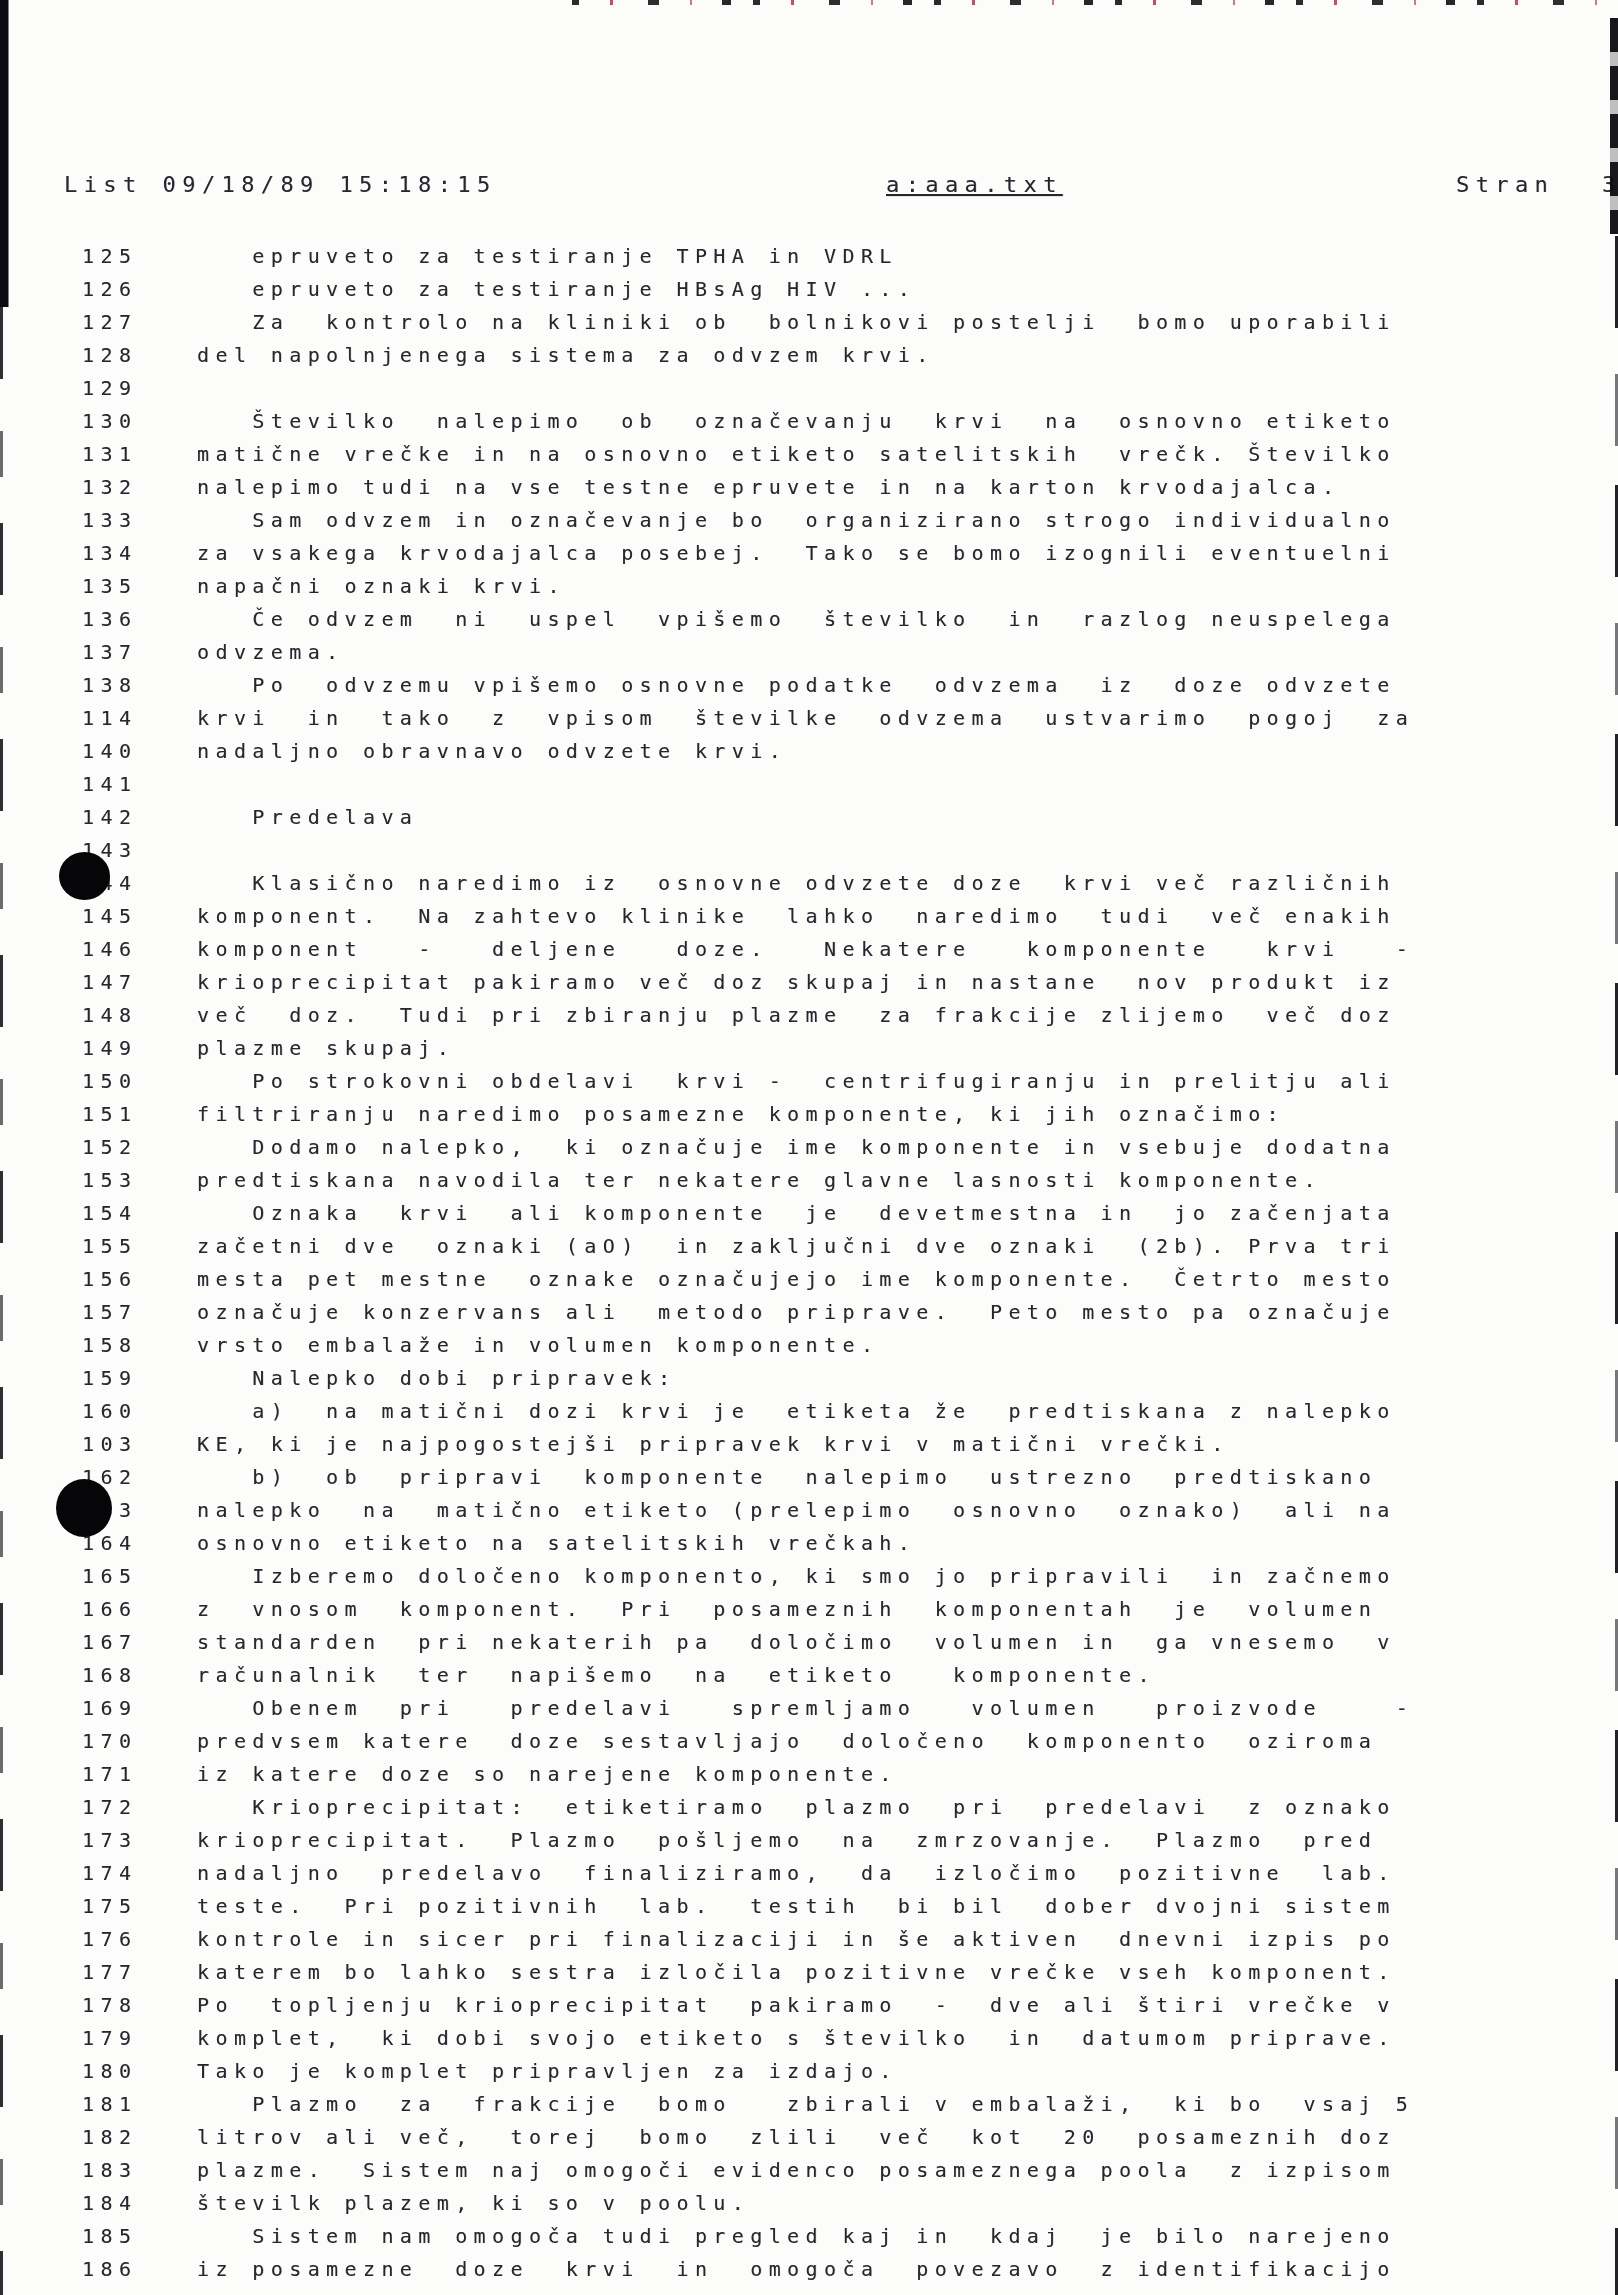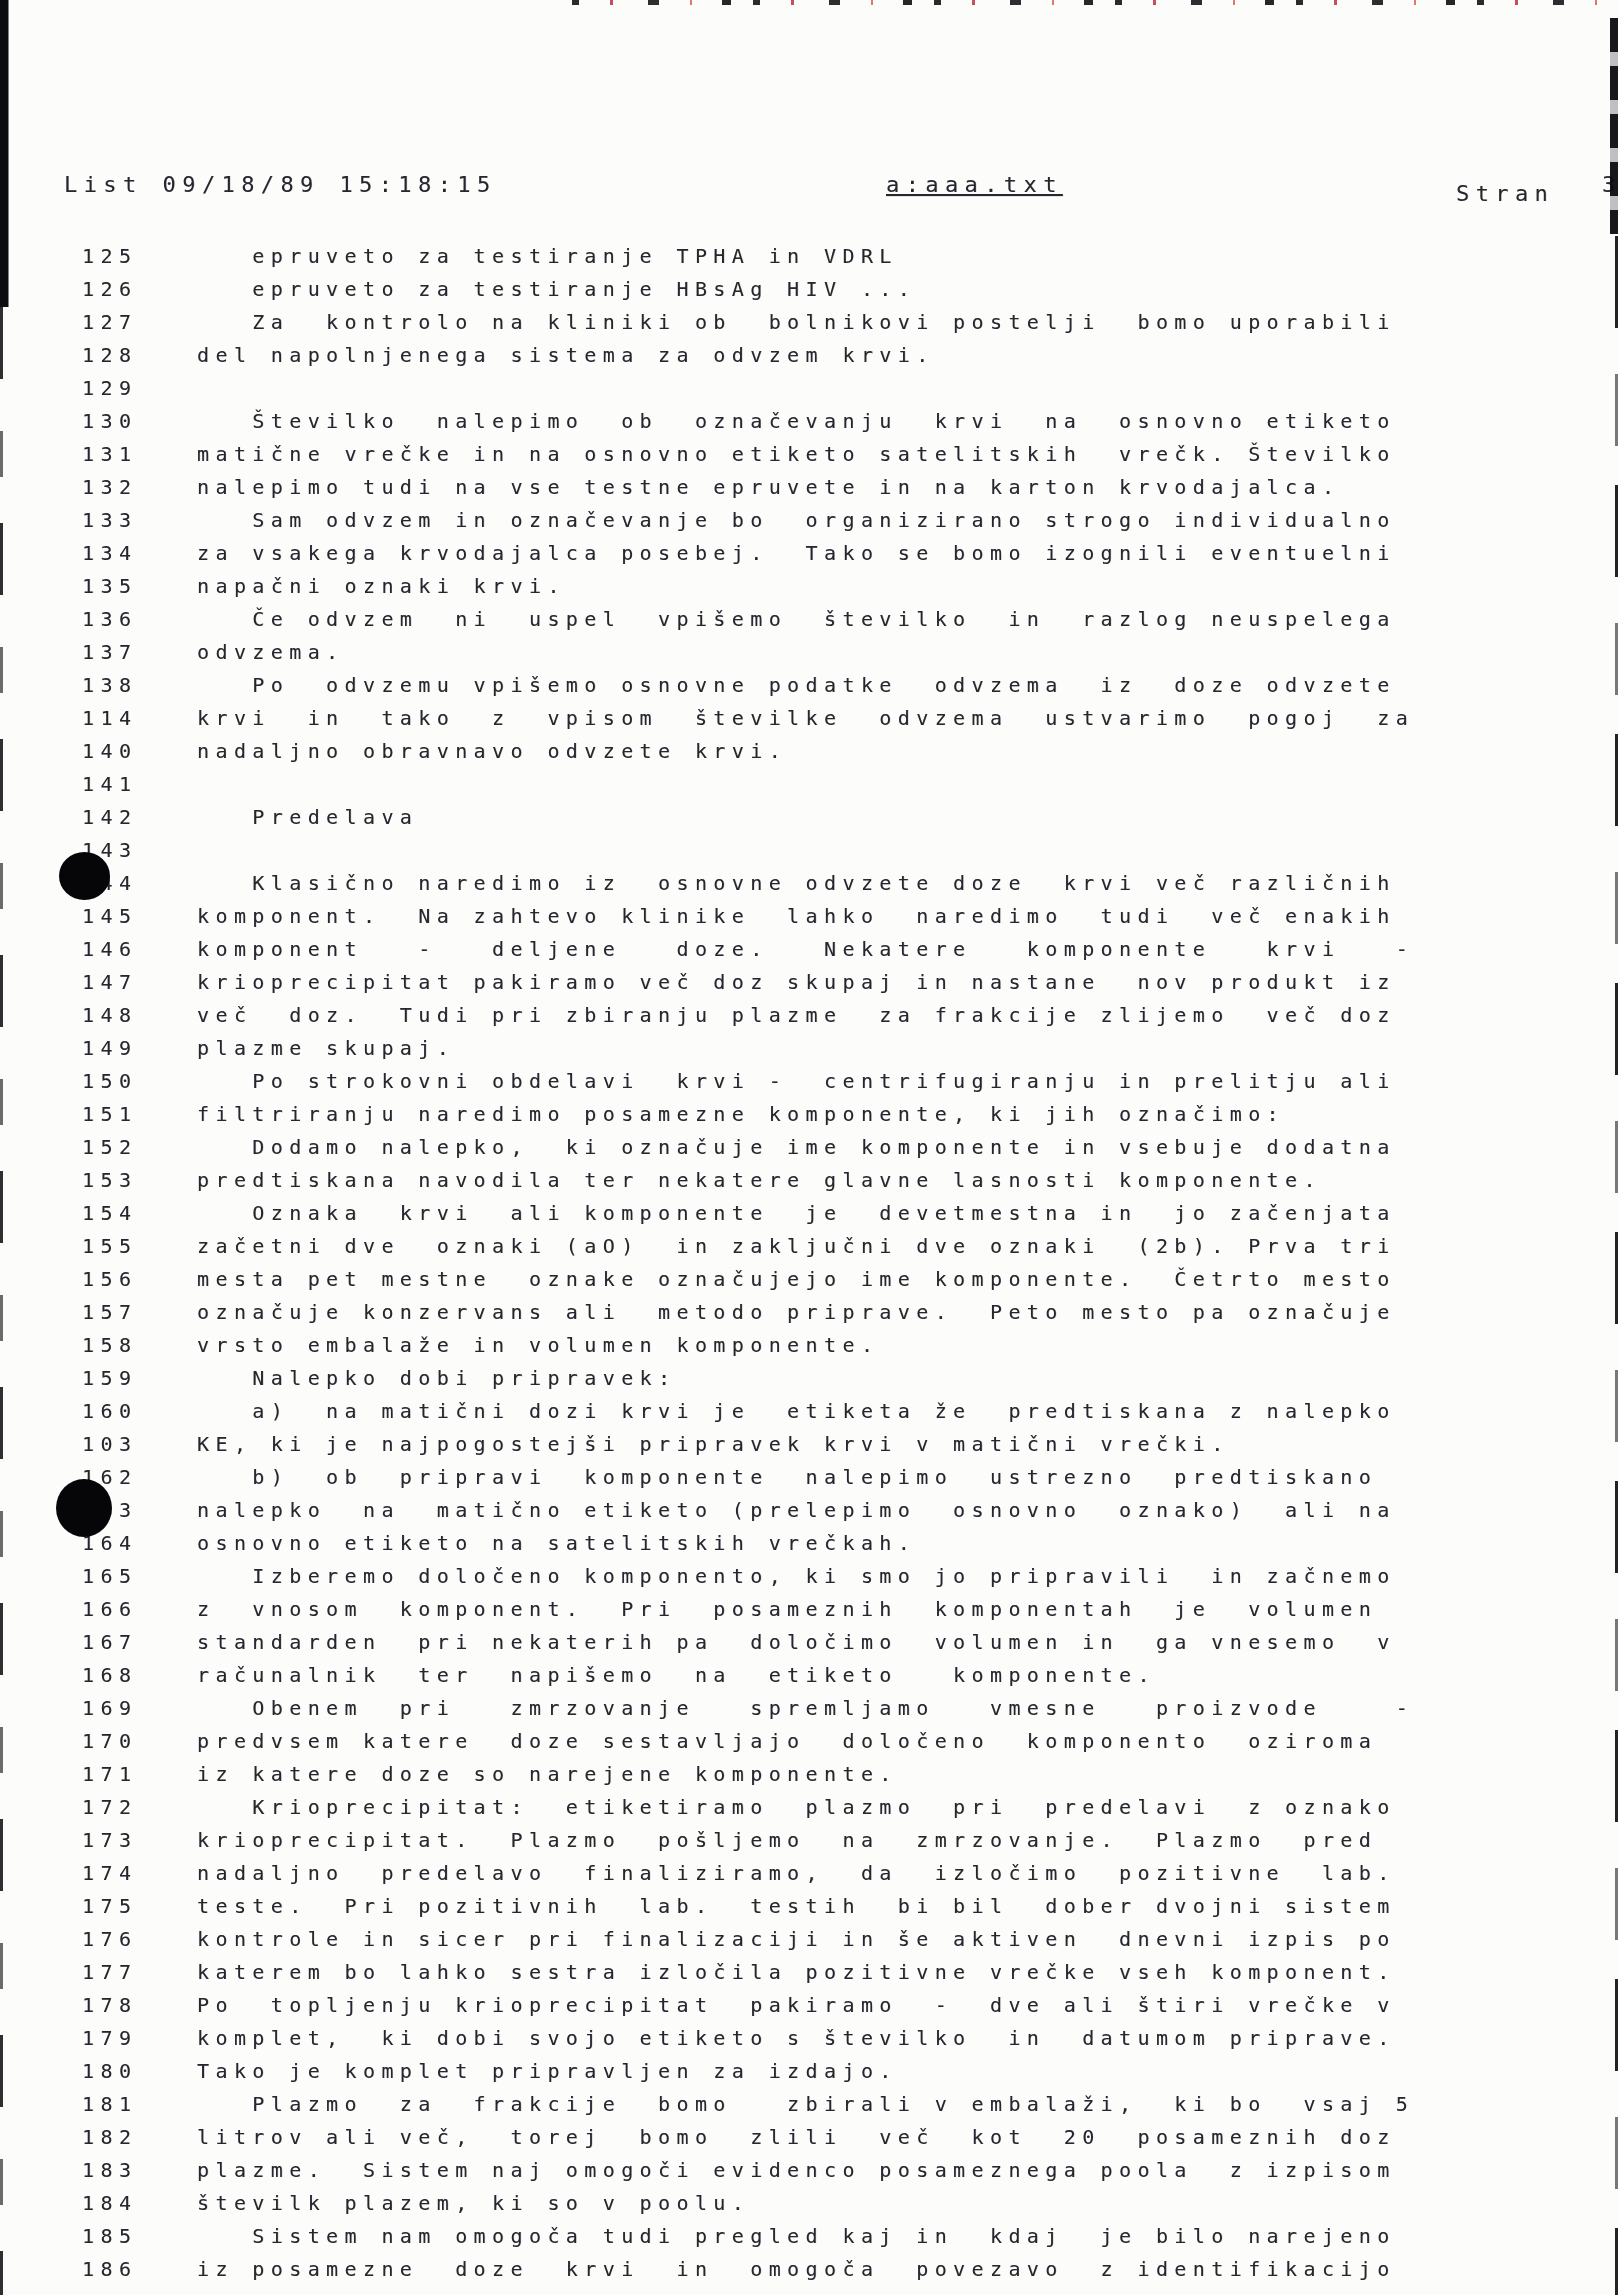--- a/index.html
+++ b/index.html
@@ -20,21 +20,21 @@
   .page{position:absolute;inset:0;background:var(--paper);}
   
   .hdr{
     position:absolute;top:172px;left:0;right:0;height:29px;
     font-size:22px;letter-spacing:6.4px;white-space:pre;
     text-shadow:0.4px 0.4px 0 rgba(38,38,50,0.28);
   }
   .hdr-left{position:absolute;left:64px;top:0;}
   .hdr-left .ts{margin-left:20px;}
   .hdr-file{position:absolute;left:886px;top:0;text-decoration:underline;}
-  .hdr-pagelabel{position:absolute;left:1456px;top:9px;}
+  .hdr-pagelabel{position:absolute;left:1456px;top:0;}
   .hdr-pagenum{position:absolute;left:1602px;top:0;width:11.8px;overflow:hidden;}
   .listing{
     position:absolute;top:240px;left:82px;right:0;
     font-size:20px;letter-spacing:6.4px;
     text-shadow:0.4px 0.4px 0 rgba(38,38,50,0.28);
   }
   .line{height:var(--line-h);white-space:pre;line-height:var(--line-h);}
   .num{display:inline-block;width:115px;vertical-align:top;}
   .txt{white-space:pre;}
   
@@ -120,21 +120,21 @@
       <div class="line"><span class="num">159</span><span class="txt">   Nalepko dobi pripravek:</span></div>
       <div class="line"><span class="num">160</span><span class="txt">   a)  na matični dozi krvi je  etiketa že  predtiskana z nalepko</span></div>
       <div class="line"><span class="num">103</span><span class="txt">KE, ki je najpogostejši pripravek krvi v matični vrečki.</span></div>
       <div class="line"><span class="num">162</span><span class="txt">   b)  ob  pripravi  komponente  nalepimo  ustrezno  predtiskano</span></div>
       <div class="line"><span class="num">163</span><span class="txt">nalepko  na  matično etiketo (prelepimo  osnovno  oznako)  ali na</span></div>
       <div class="line"><span class="num">164</span><span class="txt">osnovno etiketo na satelitskih vrečkah.</span></div>
       <div class="line"><span class="num">165</span><span class="txt">   Izberemo določeno komponento, ki smo jo pripravili  in začnemo</span></div>
       <div class="line"><span class="num">166</span><span class="txt">z  vnosom  komponent.  Pri  posameznih  komponentah  je  volumen</span></div>
       <div class="line"><span class="num">167</span><span class="txt">standarden  pri nekaterih pa  določimo  volumen in  ga vnesemo  v</span></div>
       <div class="line"><span class="num">168</span><span class="txt">računalnik  ter  napišemo  na  etiketo   komponente.</span></div>
-      <div class="line"><span class="num">169</span><span class="txt">   Obenem  pri   zmrzovanje   spremljamo   vmesne   proizvode    -</span></div>
+      <div class="line"><span class="num">169</span><span class="txt">   Obenem  pri   predelavi   spremljamo   volumen   proizvode    -</span></div>
       <div class="line"><span class="num">170</span><span class="txt">predvsem katere  doze sestavljajo  določeno  komponento  oziroma</span></div>
       <div class="line"><span class="num">171</span><span class="txt">iz katere doze so narejene komponente.</span></div>
       <div class="line"><span class="num">172</span><span class="txt">   Krioprecipitat:  etiketiramo  plazmo  pri  predelavi  z oznako</span></div>
       <div class="line"><span class="num">173</span><span class="txt">krioprecipitat.  Plazmo  pošljemo  na  zmrzovanje.  Plazmo  pred</span></div>
       <div class="line"><span class="num">174</span><span class="txt">nadaljno  predelavo  finaliziramo,  da  izločimo  pozitivne  lab.</span></div>
       <div class="line"><span class="num">175</span><span class="txt">teste.  Pri pozitivnih  lab.  testih  bi bil  dober dvojni sistem</span></div>
       <div class="line"><span class="num">176</span><span class="txt">kontrole in sicer pri finalizaciji in še aktiven  dnevni izpis po</span></div>
       <div class="line"><span class="num">177</span><span class="txt">katerem bo lahko sestra izločila pozitivne vrečke vseh komponent.</span></div>
       <div class="line"><span class="num">178</span><span class="txt">Po  topljenju krioprecipitat  pakiramo  -  dve ali štiri vrečke v</span></div>
       <div class="line"><span class="num">179</span><span class="txt">komplet,  ki dobi svojo etiketo s številko  in  datumom priprave.</span></div>

